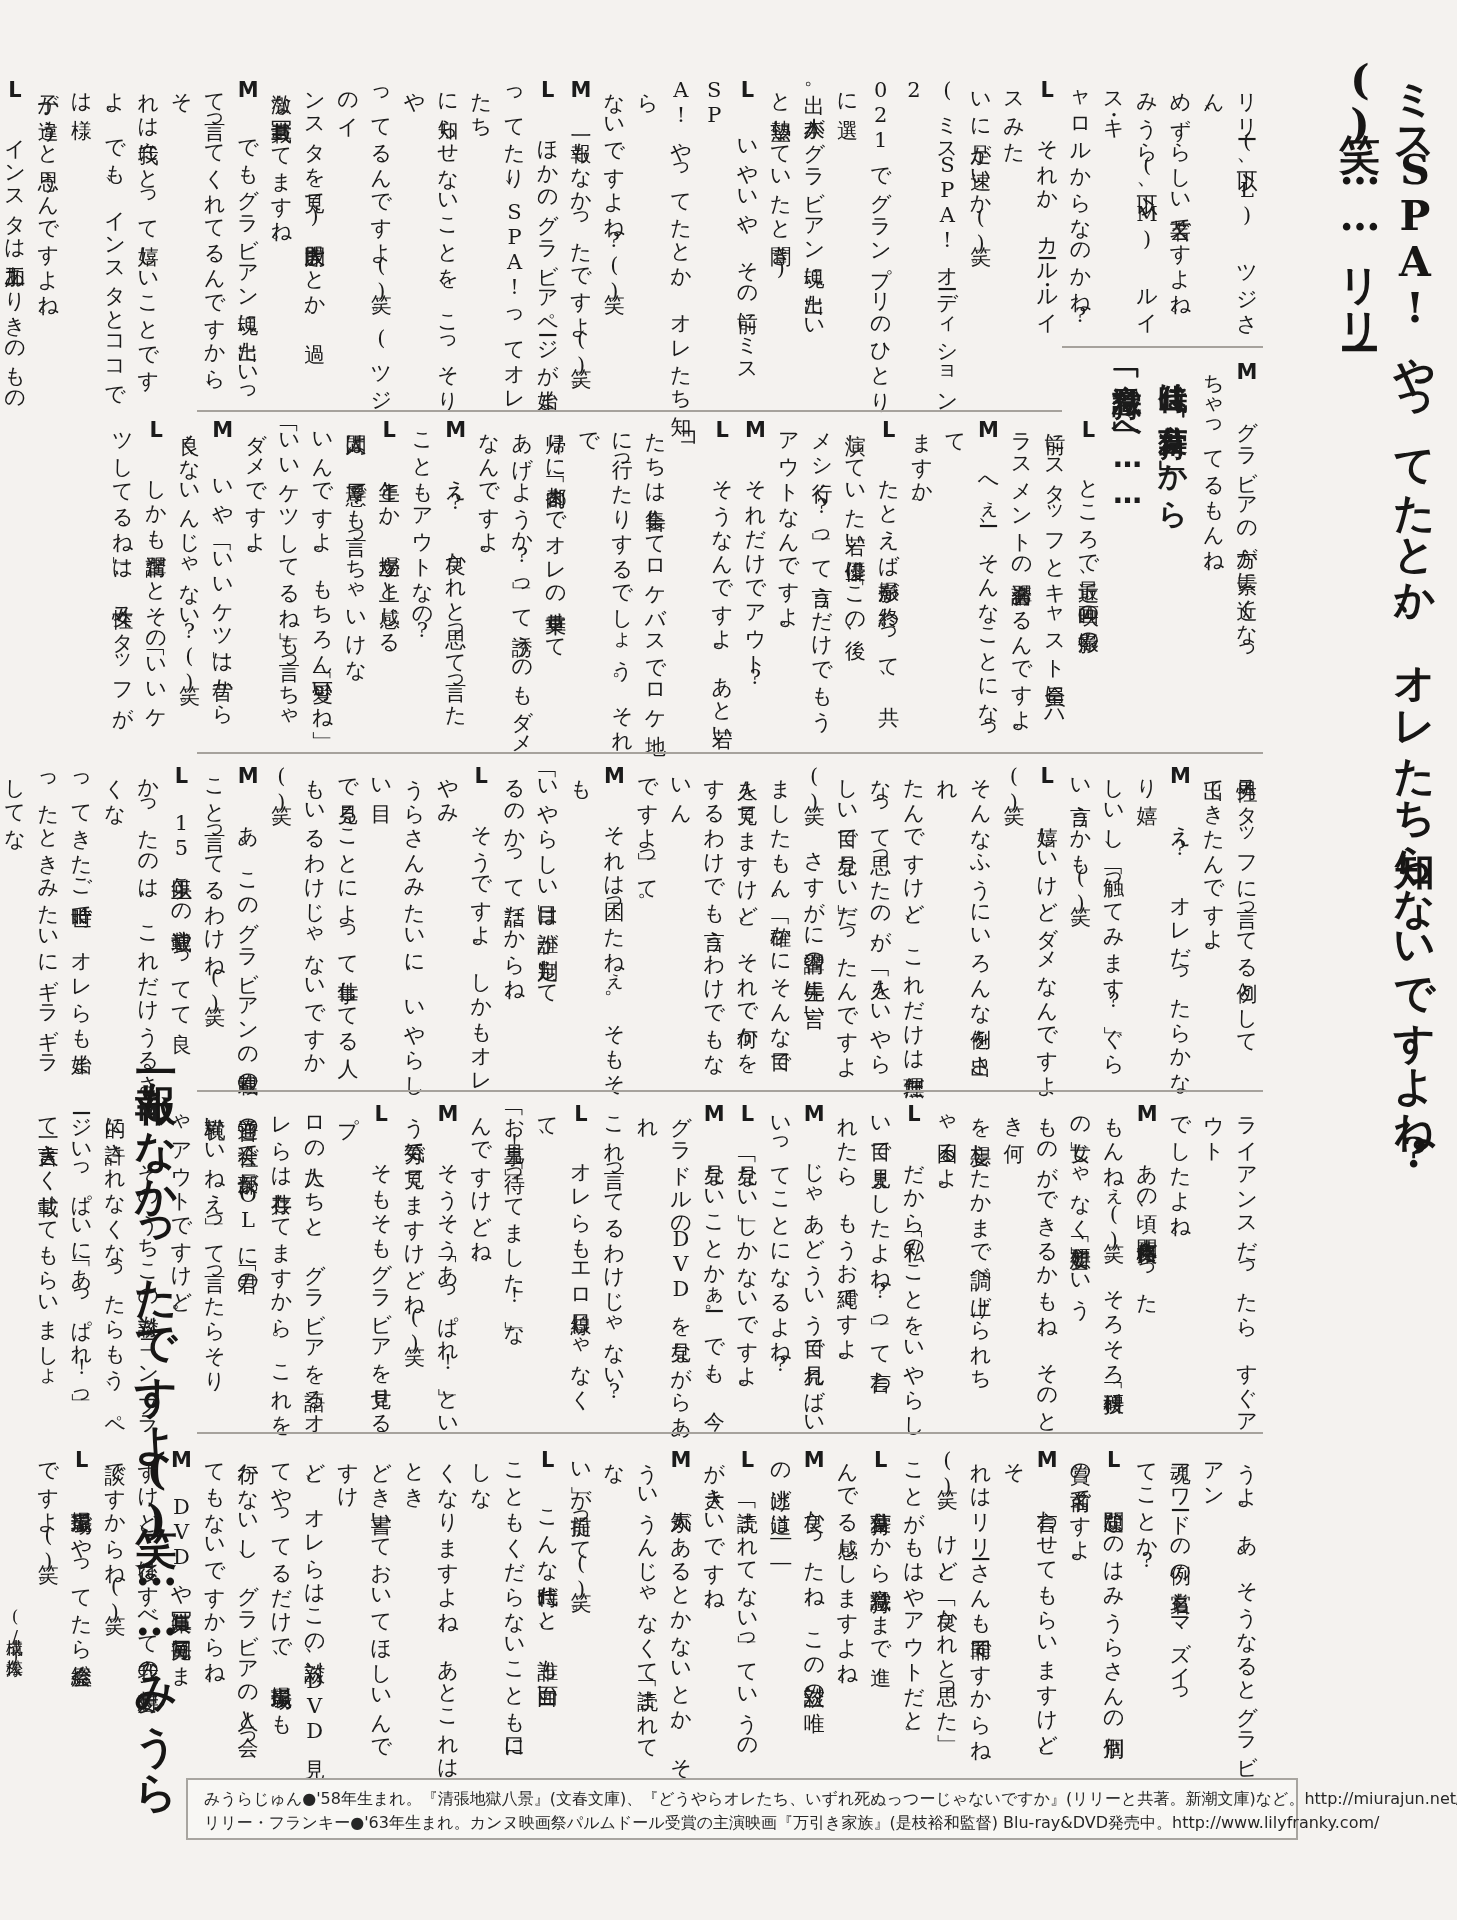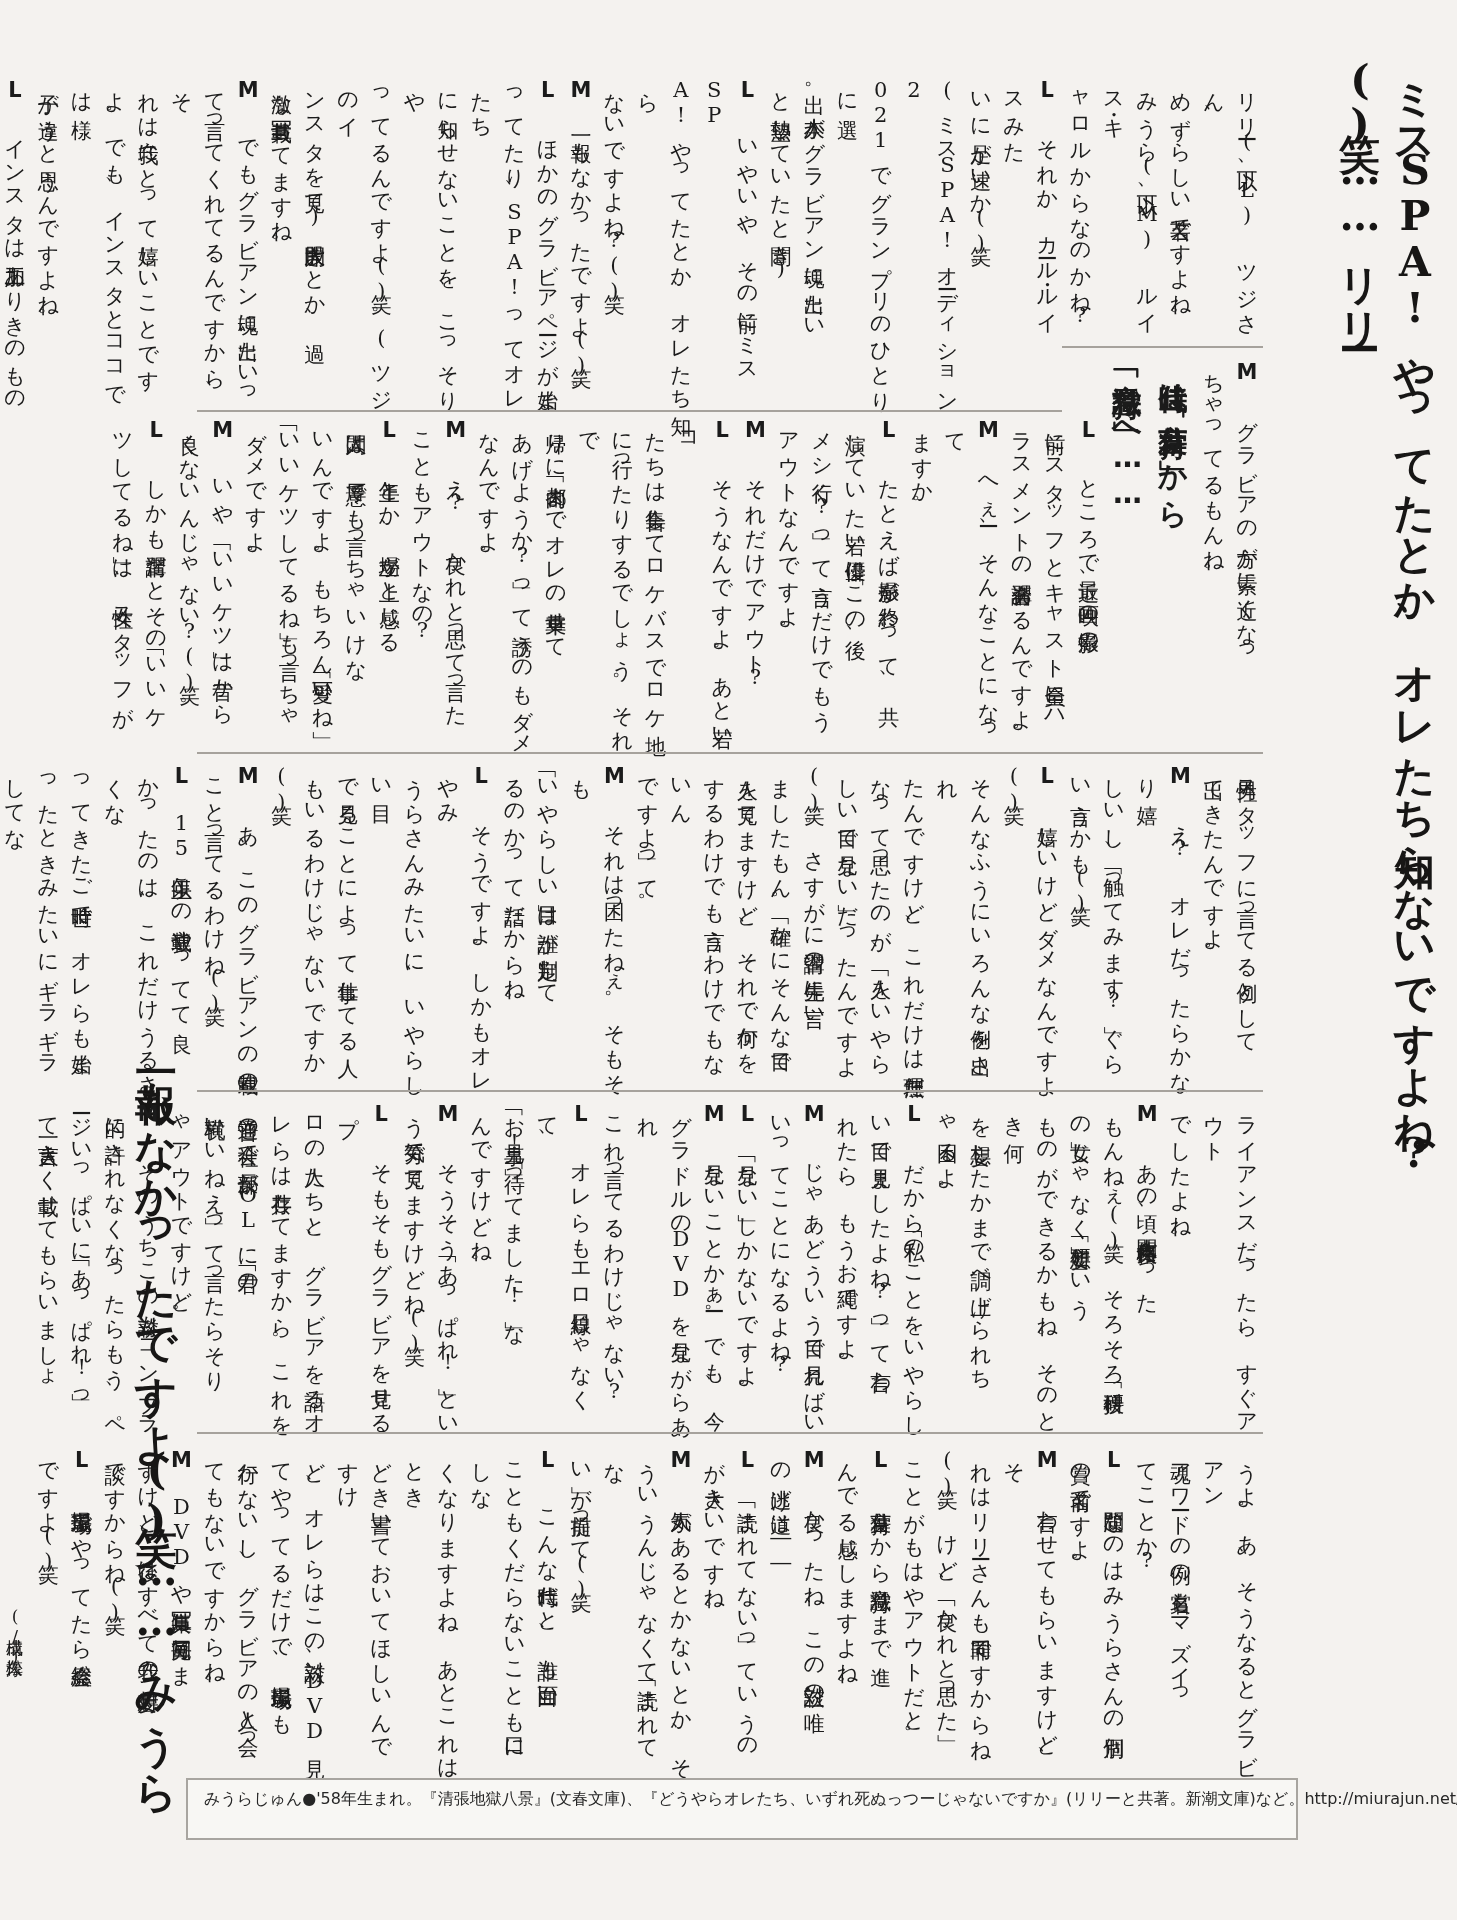--- a/index.html
+++ b/index.html
@@ -230,15 +230,16 @@
     </section>
 
   <div class="rule rule-1a"></div>
   <div class="rule rule-1b"></div>
   <div class="rule rule-2"></div>
   <div class="rule rule-3"></div>
   <div class="rule rule-4"></div>
 
   <div class="footer">
     <div>みうらじゅん●'58年生まれ。『清張地獄八景』(文春文庫)、『どうやらオレたち、いずれ死ぬっつーじゃないですか』(リリーと共著。新潮文庫)など。http://miurajun.net/</div>
+    <div>リリー・フランキー●'63年生まれ。カンヌ映画祭パルムドール受賞の主演映画『万引き家族』(是枝裕和監督) Blu-ray&amp;DVD発売中。http://www.lilyfranky.com/</div>
   </div>
 
 </div>
 
 </body></html>

